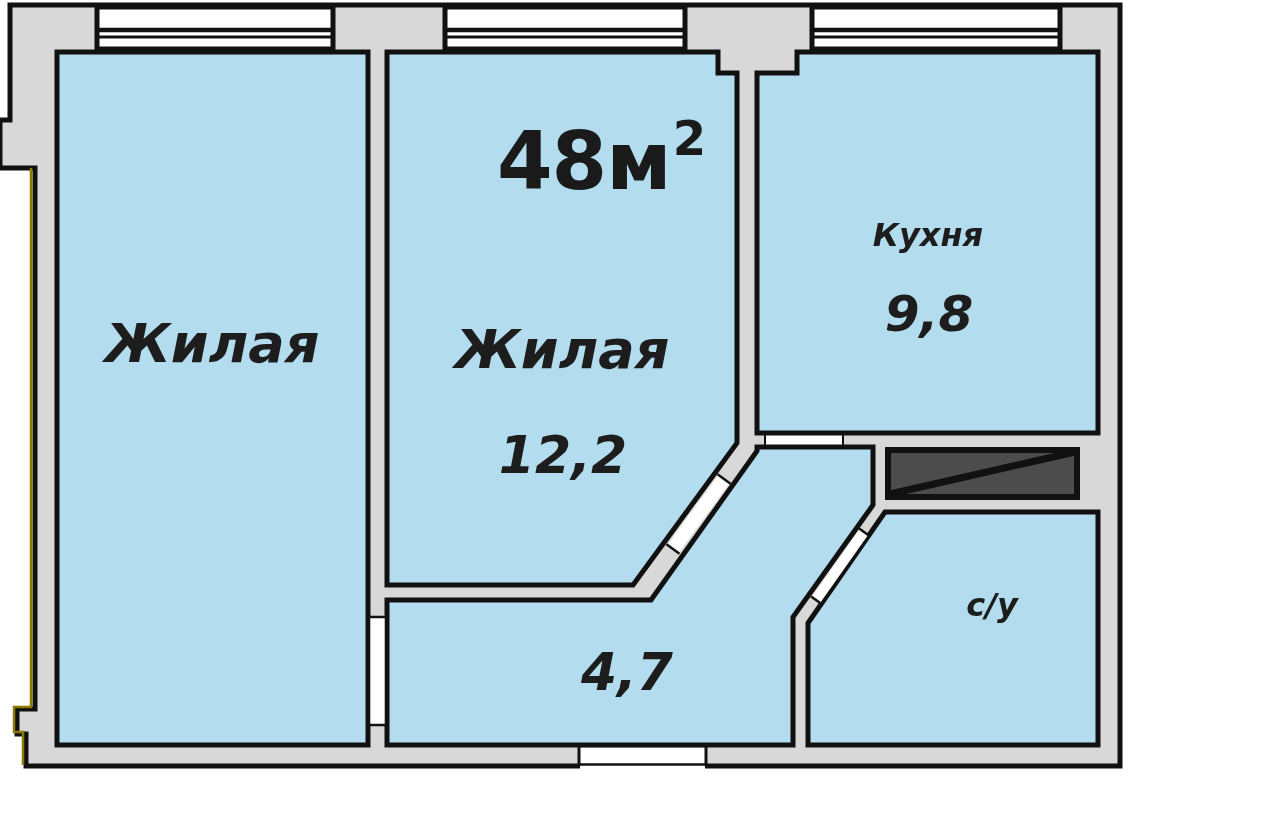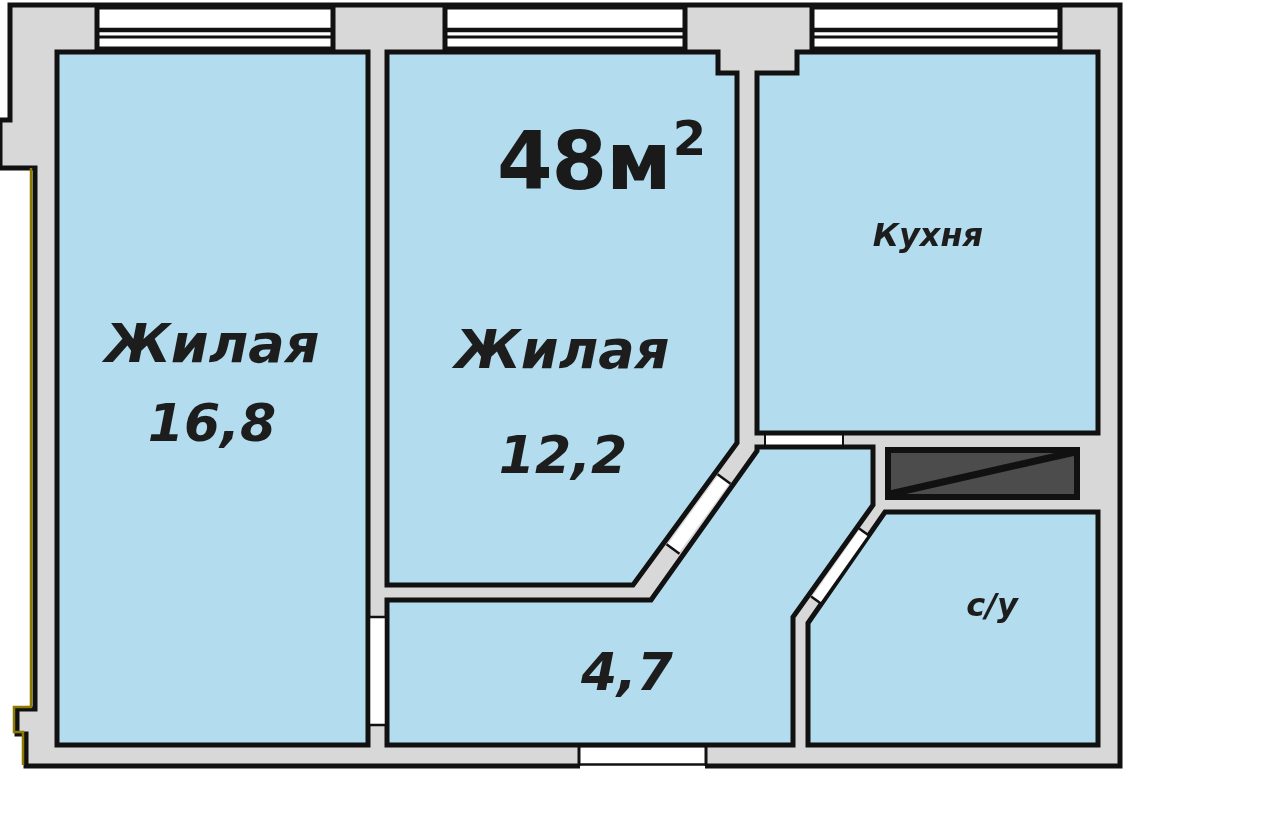--- a/index.html
+++ b/index.html
@@ -123,24 +123,24 @@
 
     <g>
       <rect class="shaft-box" x="888" y="450" width="189" height="47"></rect>
       <line class="shaft-diag" x1="890" y1="494" x2="1075" y2="452"></line>
     </g>
   </svg>
 
   <div class="plan-title" style="left:557px; top:158px;margin-left:44px;"><span>48м</span><sup>2</sup></div>
 
   <div class="lbl name" style="left:212px; top:344px;">Жилая</div>
-  <div class="lbl area" style="left:212px; top:423px;">16,8</div>
 
   <div class="lbl name" style="left:562px; top:350px;">Жилая</div>
   <div class="lbl area" style="left:563px; top:423px;margin-top:32px;">12,2</div>
 
   <div class="lbl name-sm" style="left:928px; top:235px;">Кухня</div>
+  <div class="lbl area-sm" style="left:929px; top:314px;">9,8</div>
 
   <div class="lbl name-sm" style="left:992px; top:605px;">с/у</div>
 
   <div class="lbl area" style="left:627px; top:672px;">4,7</div>
 
 </div>
 
 </body></html>

